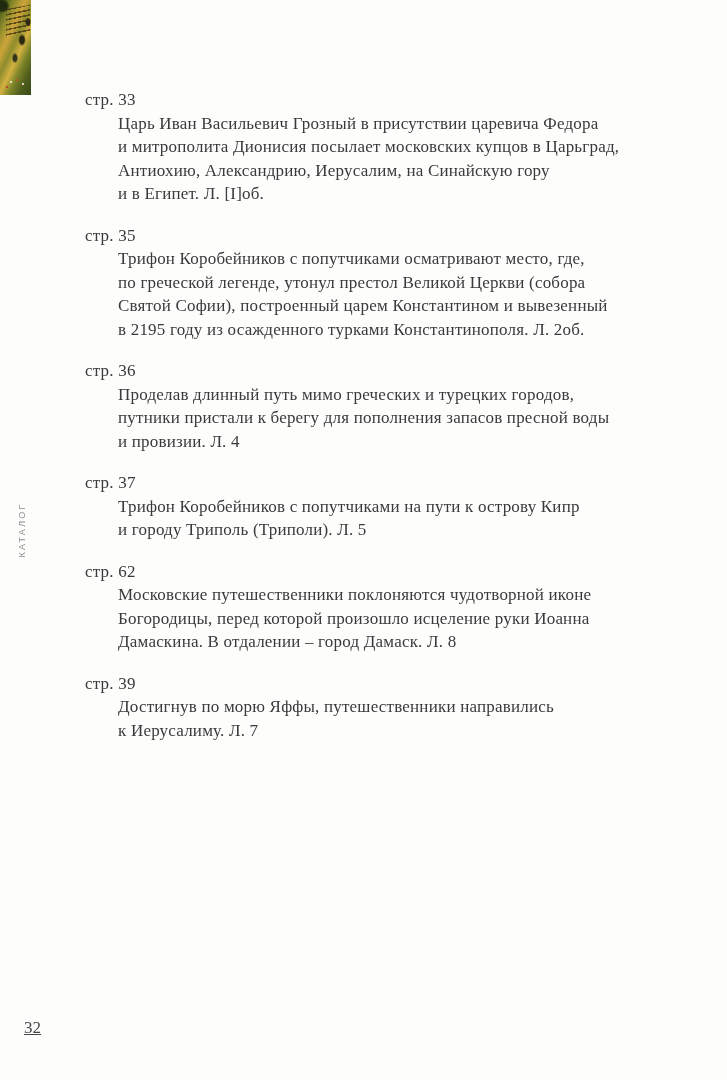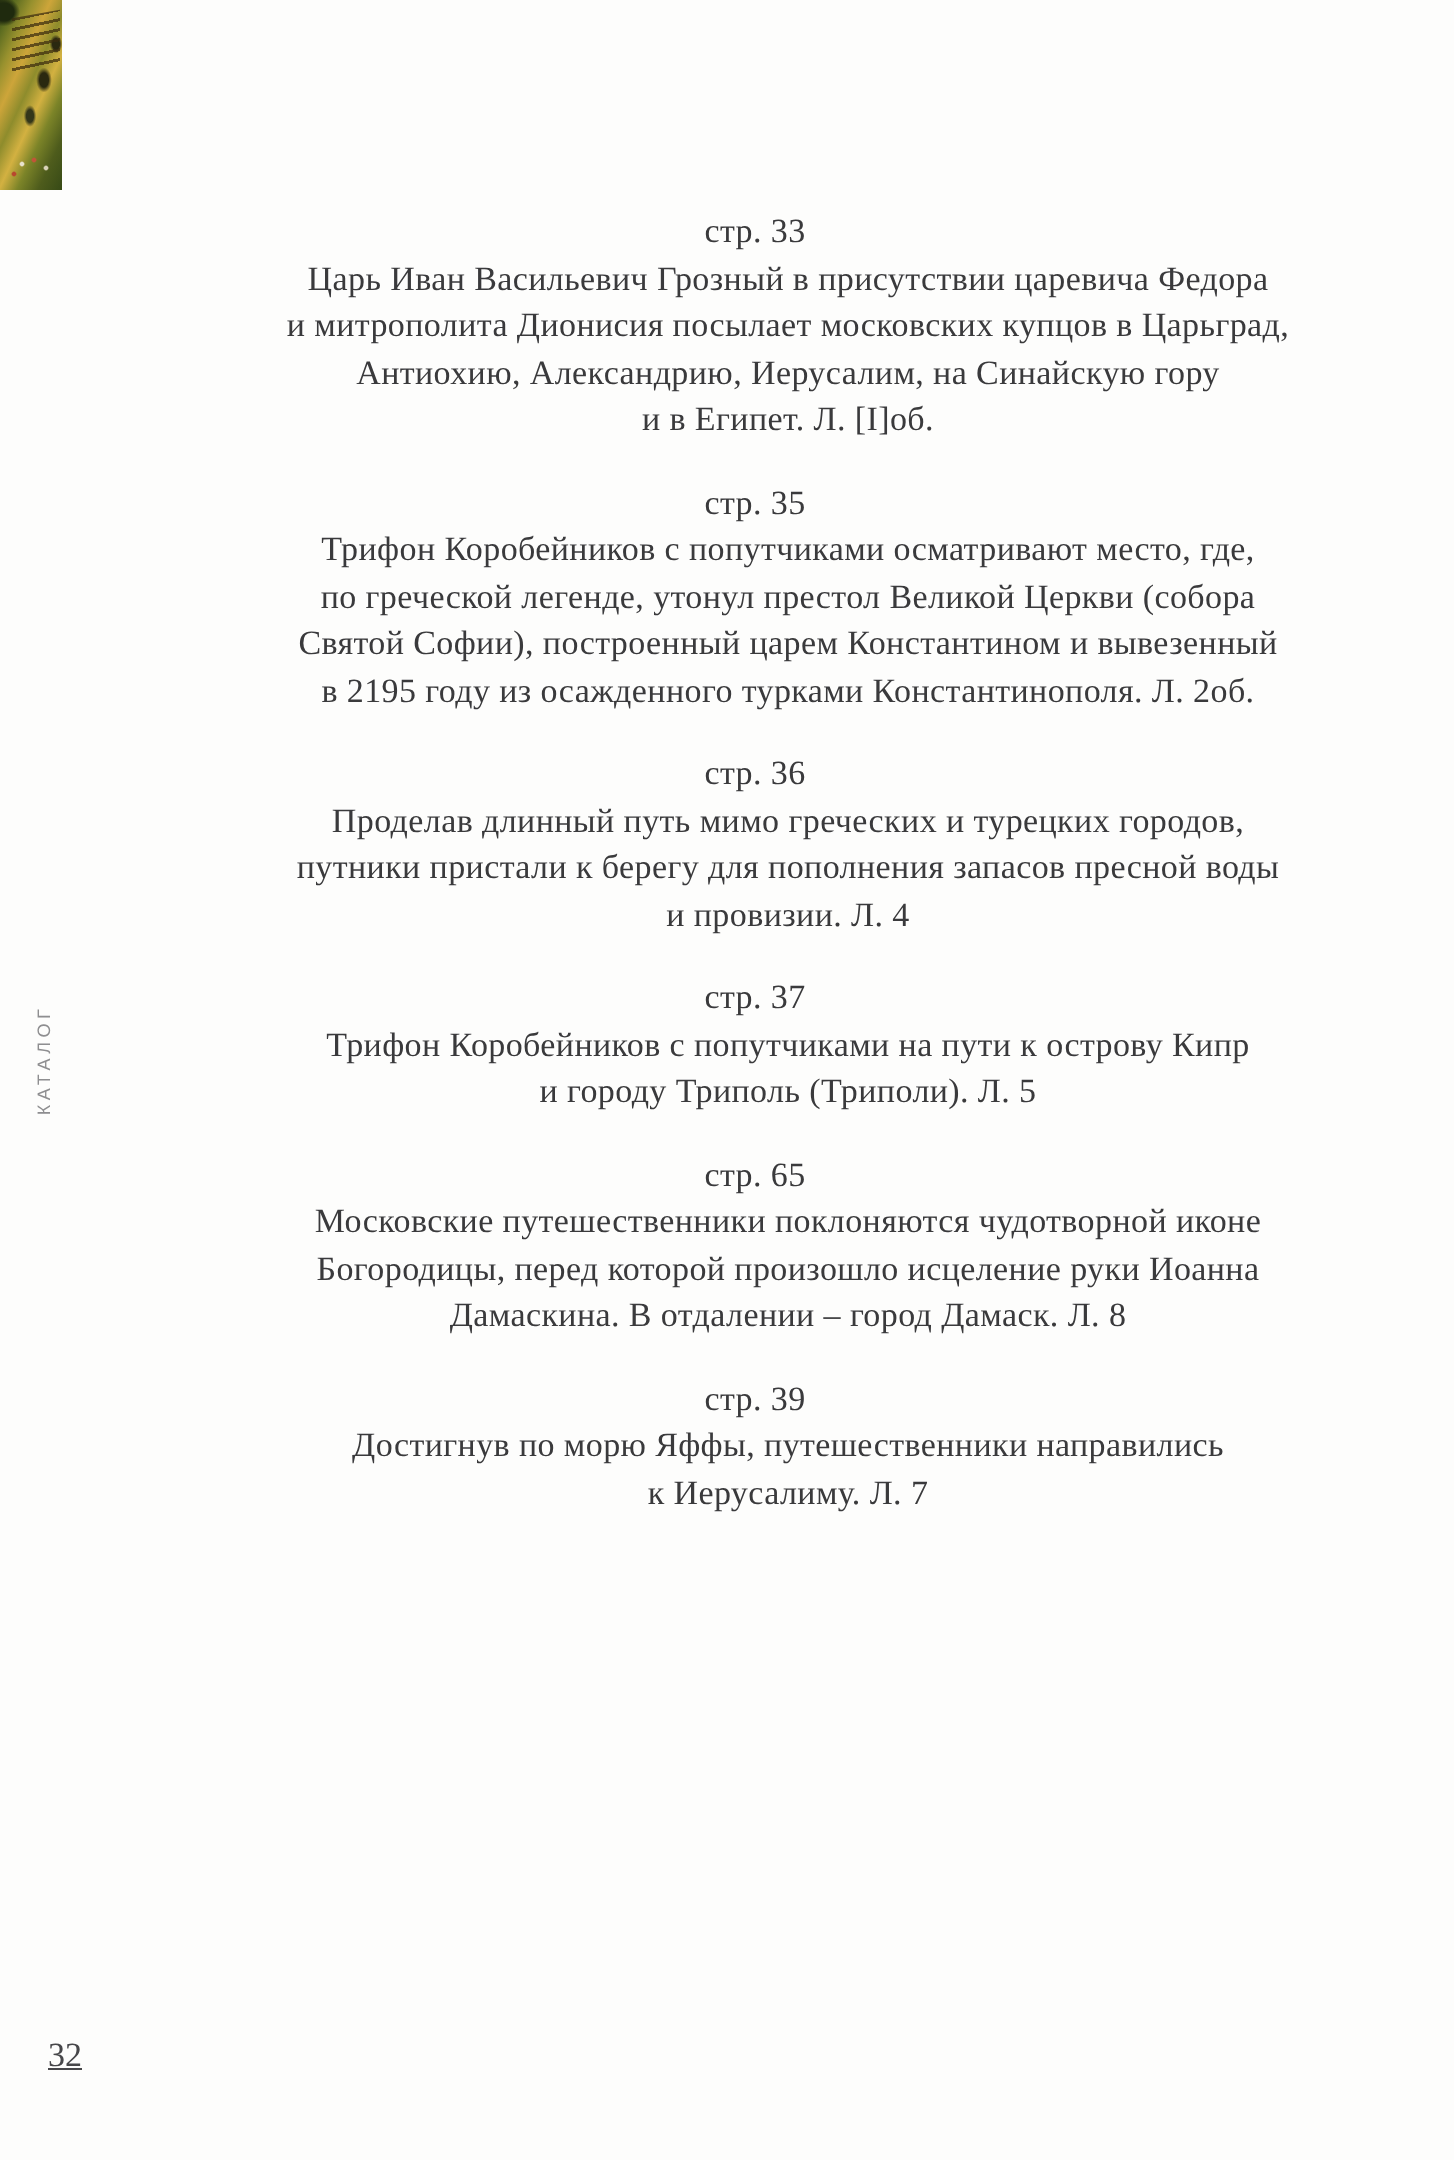--- a/index.html
+++ b/index.html
@@ -76,22 +76,21 @@
   .content {
     position: absolute;
     left: 85px;
     top: 88px;
     width: 585px;
     font-size: 17px;
     line-height: 23.5px;
     letter-spacing: 0.2px;
   }
   .entry {
-    margin: 16px 0 18px 0;
-    text-align: center;
+    margin: 0 0 18px 0;
   }
   .entry-label {
     margin: 0;
   }
   .entry-text {
     margin: 0 0 0 33px;
     white-space: pre-line;
   }
 </style>
 </head>
@@ -127,21 +126,21 @@
 и провизии. Л. 4</p>
   </div>
 
   <div class="entry">
     <p class="entry-label">стр. 37</p>
     <p class="entry-text">Трифон Коробейников с попутчиками на пути к острову Кипр
 и городу Триполь (Триполи). Л. 5</p>
   </div>
 
   <div class="entry">
-    <p class="entry-label">стр. 65</p>
+    <p class="entry-label">стр. 62</p>
     <p class="entry-text">Московские путешественники поклоняются чудотворной иконе
 Богородицы, перед которой произошло исцеление руки Иоанна
 Дамаскина. В отдалении – город Дамаск. Л. 8</p>
   </div>
 
   <div class="entry">
     <p class="entry-label">стр. 39</p>
     <p class="entry-text">Достигнув по морю Яффы, путешественники направились
 к Иерусалиму. Л. 7</p>
   </div>

